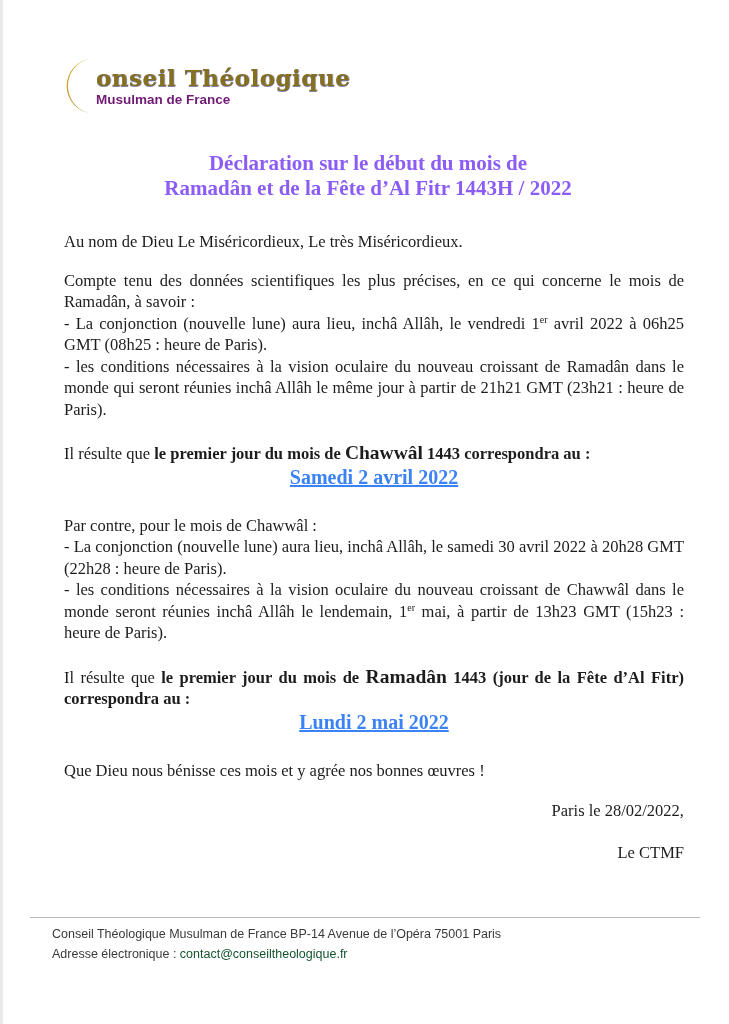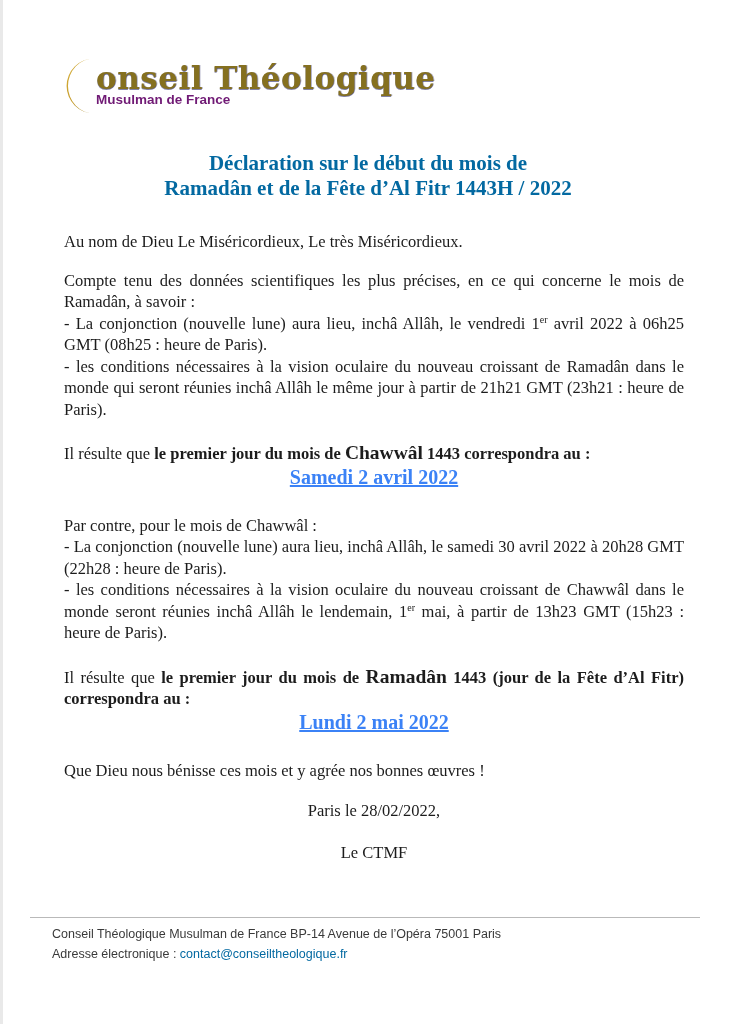--- a/index.html
+++ b/index.html
@@ -28,21 +28,21 @@
     display: flex;
     align-items: center;
     margin-left: 10px;
     height: 62px;
   }
   .crescent { height: 60px; width: 38px; flex: 0 0 auto; }
   .logo-text { display: flex; flex-direction: column; margin-left: -4px; }
   .logo-line1 {
     font-family: "DejaVu Serif", serif;
     font-weight: bold;
-    font-size: 31px;
+    font-size: 23px;
     letter-spacing: 0.5px;
     color: #85701f;
     text-shadow: 0 1px 0 rgba(27,27,94,0.55), 1px 0 0 rgba(27,27,94,0.35);
     line-height: 26px;
   }
   .logo-line2 {
     font-family: "Liberation Sans", sans-serif;
     font-weight: bold;
     font-size: 13.5px;
     color: #701a75;
@@ -50,61 +50,61 @@
     margin-top: 1px;
   }
 
   
   .title {
     margin-top: 34px;
     text-align: center;
     font-weight: bold;
     font-size: 21px;
     line-height: 25px;
-    color: #0369a1;
+    color: #8b5cf6;
   }
 
   
   .body { margin-top: 30px; font-size: 16.5px; line-height: 21.5px; text-align: justify; margin-left: 12px; }
   .body p { margin: 0; }
   .p-space { margin-top: 17px !important; }
   .p-space-lg { margin-top: 22px !important; }
   .b { font-weight: bold; }
   .month { font-weight: bold; font-size: 19.5px; }
   sup { font-size: 10px; line-height: 0; }
   .date-heading {
     margin: 24px 0 0 0;
     text-align: center;
     font-weight: bold;
     font-size: 20px;
     line-height: 24px;
     text-decoration: underline;
     color: #3b82f6;
   }
   .after-date { margin-top: 26px !important; }
-  .sign-block { margin-left: 500px; text-align: center; }
+  .sign-block { margin-left: 500px; text-align: right; }
   .place-date { margin-top: 19px !important; }
   .signature { margin-top: 20px !important; }
 
   
   .footer-rule {
     border: none;
     border-top: 1px solid #b9b9b9;
     margin: 54px -16px 0 -22px;
   }
   .footer {
     font-family: "Liberation Sans", sans-serif;
     font-size: 12.5px;
     line-height: 20px;
     color: #3a3a3a;
     margin-top: 6px;
     text-align: left;
   }
   .footer p { margin: 0; }
-  a.email-link { color: #0369a1; text-decoration: none; }
+  a.email-link { color: #14532d; text-decoration: none; }
 </style>
 </head>
 <body>
 
 <div class="edge-strip"></div>
 
 <div class="page">
 
   <div class="logo">
     <svg class="crescent" viewBox="0 0 60 100">

